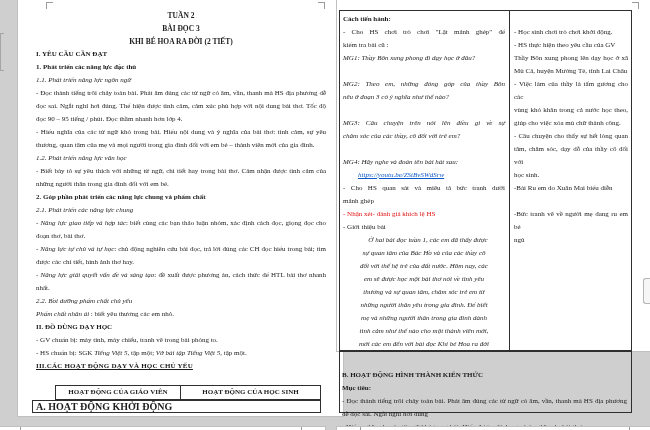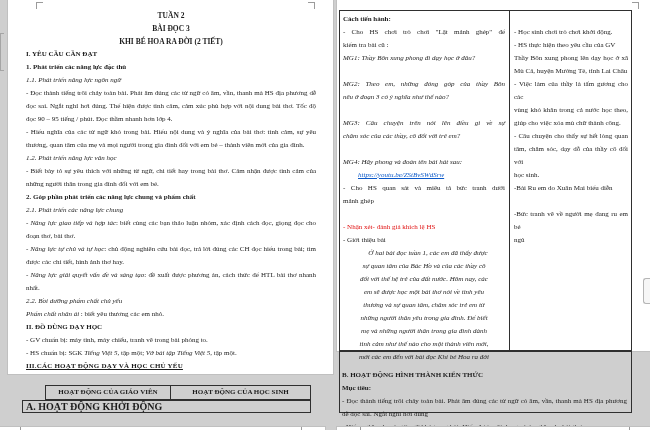--- a/index.html
+++ b/index.html
@@ -1,32 +1,32 @@
 <!DOCTYPE html>
 <html><head>
 <meta charset="utf-8">
 <style>
   * { box-sizing: border-box; }
   html,body { margin:0; padding:0; }
   body { width:650px; height:430px; overflow:hidden; }
   .stage { position:relative; width:650px; height:430px; background:#cfcfcf;
            font-family:"Liberation Serif","DejaVu Serif",serif; }
   .page { position:absolute; top:0; background:#ffffff; box-shadow:0 0 0 1px #c0c0c0; }
-  .page-left  { left:8px;   width:325px; height:374px; }
+  .page-left  { left:18px;   width:325px; height:416px; }
   .page-right { left:337px; width:313px; height:351px; }
   .next-strip { position:absolute; top:427px; height:4px; background:#ffffff; box-shadow:0 0 0 1px #c0c0c0; }
   .next-strip.l { left:0; width:325px; }
   .next-strip.r { left:337px; width:313px; }
 
   
   p { margin:0; font-size:7px; line-height:13px; color:#1c1c1c; text-align:justify; }
   p.title { text-align:center; text-align-last:center; font-weight:700; font-size:7.5px; }
   p.b   { font-weight:700; text-align:left; }
   p.i   { font-style:italic; }
-  p.red { color:#e01212;margin-top:13px; }
+  p.red { color:#e01212; }
   p.sp  { text-align-last:justify; }
   p.ctr { text-align:center; text-align-last:center; }
   p.ind { text-indent:8px; }
   p.hu  { font-weight:700; text-decoration:underline; text-align:left; letter-spacing:.2px; }
   span.i { font-style:italic; }
   span.link { color:#0a58c8; text-decoration:underline; font-style:italic;margin-left:15px; }
 
   .left-flow { position:absolute; left:18px; top:9px; width:290px; height:365px; overflow:hidden; }
 
   
@@ -111,21 +111,21 @@
         <p class="sp">- Cho HS chơi trò chơi "Lật mảnh ghép" để</p>
         <p>kiểm tra bài cũ :</p>
         <p class="i">MG1: Thầy Bôn xung phong đi dạy học ở đâu?</p>
         <p>&nbsp;</p>
         <p class="i sp">MG2: Theo em, những đóng góp của thầy Bôn</p>
         <p class="i">nêu ở đoạn 3 có ý nghĩa như thế nào?</p>
         <p>&nbsp;</p>
         <p class="i sp">MG3: Câu chuyện trên nói lên điều gì về sự</p>
         <p class="i">chăm sóc của các thầy, cô đối với trẻ em?</p>
         <p>&nbsp;</p>
-        <p class="i">MG4: Hãy phong và đoán tên bài hát sau:</p>
+        <p class="i">MG4: Hãy nghe và đoán tên bài hát sau:</p>
         <p><span class="link">https://youtu.be/ZStBvSWdSrw</span></p>
         <p class="sp">- Cho HS quan sát và miêu tả bức tranh dưới</p>
         <p>mảnh ghép</p>
         <p class="red">- Nhận xét- đánh giá khích lệ HS</p>
         <p>- Giới thiệu bài</p>
         <p class="i ctr ind">Ở hai bài đọc tuần 1, các em đã thấy được</p>
         <p class="i ctr">sự quan tâm của Bác Hồ và của các thầy cô</p>
         <p class="i ctr">đối với thế hệ trẻ của đất nước. Hôm nay, các</p>
         <p class="i ctr">em sẽ được học một bài thơ nói về tình yêu</p>
         <p class="i ctr">thương và sự quan tâm, chăm sóc trẻ em từ</p>

